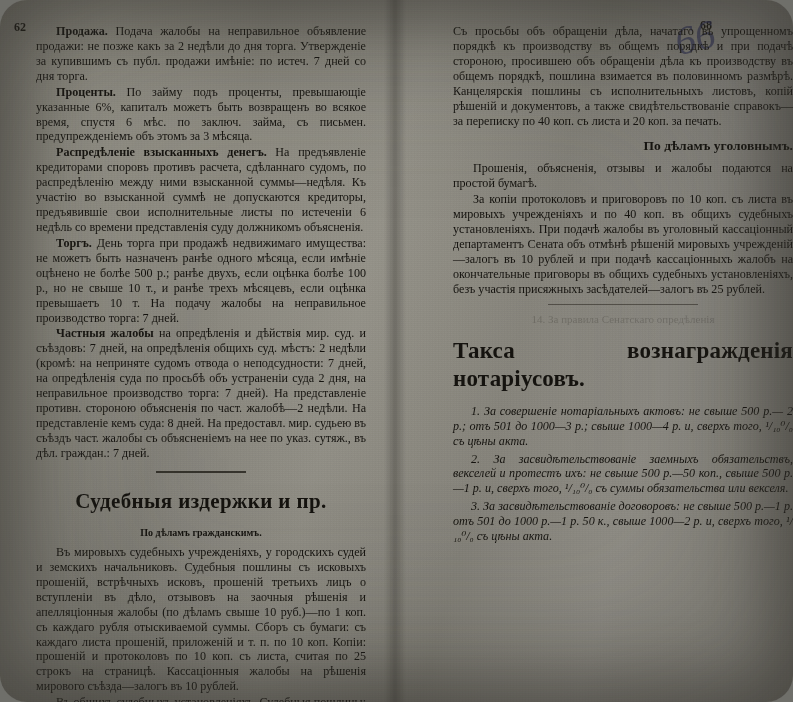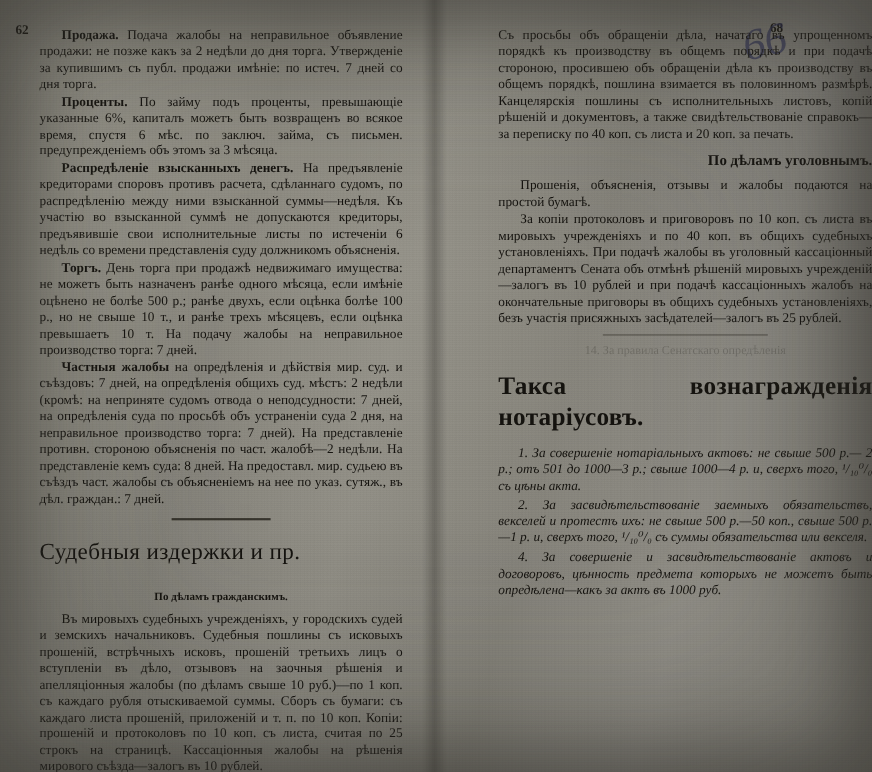--- a/index.html
+++ b/index.html
@@ -11,20 +11,21 @@
     position: relative;
     width: 793px;
     height: 702px;
     overflow: hidden;
     background:
       radial-gradient(ellipse at 30% 20%, rgba(200,196,182,0.25), rgba(0,0,0,0) 60%),
       radial-gradient(ellipse at 80% 80%, rgba(190,186,172,0.18), rgba(0,0,0,0) 65%),
       linear-gradient(105deg, #84827a 0%, #8d8b82 12%, #7e7c74 28%, #8a8880 45%, #7d7b73 62%, #888680 78%, #7a7871 100%);
     font-family: "Liberation Serif", "DejaVu Serif", serif;
     color: #15130f;
+    border-radius: 27px;
   }
   .grain {
     position: absolute;
     inset: 0;
     pointer-events: none;
     opacity: 0.33;
     background-image:
       repeating-linear-gradient(0deg, rgba(0,0,0,0.06) 0px, rgba(0,0,0,0.06) 1px, rgba(255,255,255,0.03) 1px, rgba(255,255,255,0.03) 2px),
       repeating-linear-gradient(90deg, rgba(0,0,0,0.05) 0px, rgba(0,0,0,0.05) 1px, rgba(255,255,255,0.02) 1px, rgba(255,255,255,0.02) 3px);
     mix-blend-mode: multiply;
@@ -78,24 +79,24 @@
 
   p {
     margin: 0 0 1px 0;
     text-indent: 20px;
   }
   p.noind { text-indent: 0; }
   .lead { font-weight: bold; }
   i, .it { font-style: italic; }
 
   h2.section {
-    text-align: left;
+    text-align: center;
     font-size: 21px;
-    font-weight: normal;
-    margin: 16px 0 22px 0;
+    font-weight: bold;
+    margin: 16px 0 12px 0;
     letter-spacing: 0.4px;
   }
   h3.subsection {
     text-align: center;
     font-size: 10px;
     font-weight: bold;
     margin: 6px 0 6px 0;
   }
   h3.sub-small {
     text-align: right;
@@ -171,21 +172,21 @@
     <p>Прошенія, объясненія, отзывы и жалобы подаются на простой бумагѣ.</p>
     <p>За копіи протоколовъ и приговоровъ по 10 коп. съ листа въ мировыхъ учрежденіяхъ и по 40 коп. въ общихъ судебныхъ установленіяхъ. При подачѣ жалобы въ уголовный кассаціонный департаментъ Сената объ отмѣнѣ рѣшеній мировыхъ учрежденій—залогъ въ 10 рублей и при подачѣ кассаціонныхъ жалобъ на окончательные приговоры въ общихъ судебныхъ установленіяхъ, безъ участія присяжныхъ засѣдателей—залогъ въ 25 рублей.</p>
 
     <div class="rule-thin"></div>
     <div class="ghost">14. За правила Сенатскаго опредѣленія</div>
 
     <h2 class="taksa">Такса вознагражденія нотаріусовъ.</h2>
 
     <p class="num-item it">1. За совершеніе нотаріальныхъ актовъ: не свыше 500 р.— 2 р.; отъ 501 до 1000—3 р.; свыше 1000—4 р. и, сверхъ того, ¹/₁₀⁰/₀ съ цѣны акта.</p>
     <p class="num-item it">2. За засвидѣтельствованіе заемныхъ обязательствъ, векселей и протестъ ихъ: не свыше 500 р.—50 коп., свыше 500 р.—1 р. и, сверхъ того, ¹/₁₀⁰/₀ съ суммы обязательства или векселя.</p>
-    <p class="num-item it">4. За совершеніе и засвидѣтельствованіе актовъ и договоровъ, цѣнность предмета которыхъ не можетъ быть опредѣлена—какъ за актъ въ 1000 руб.</p>
+    <p class="num-item it">3. За засвидѣтельствованіе договоровъ: не свыше 500 р.—1 р. отъ 501 до 1000 р.—1 р. 50 к., свыше 1000—2 р. и, сверхъ того, ¹/₁₀⁰/₀ съ цѣны акта.</p>
 
   </div>
 
   <div class="spine"></div>
   <div class="grain"></div>
   <div class="vignette"></div>
 
 </div>
 
 </body></html>

